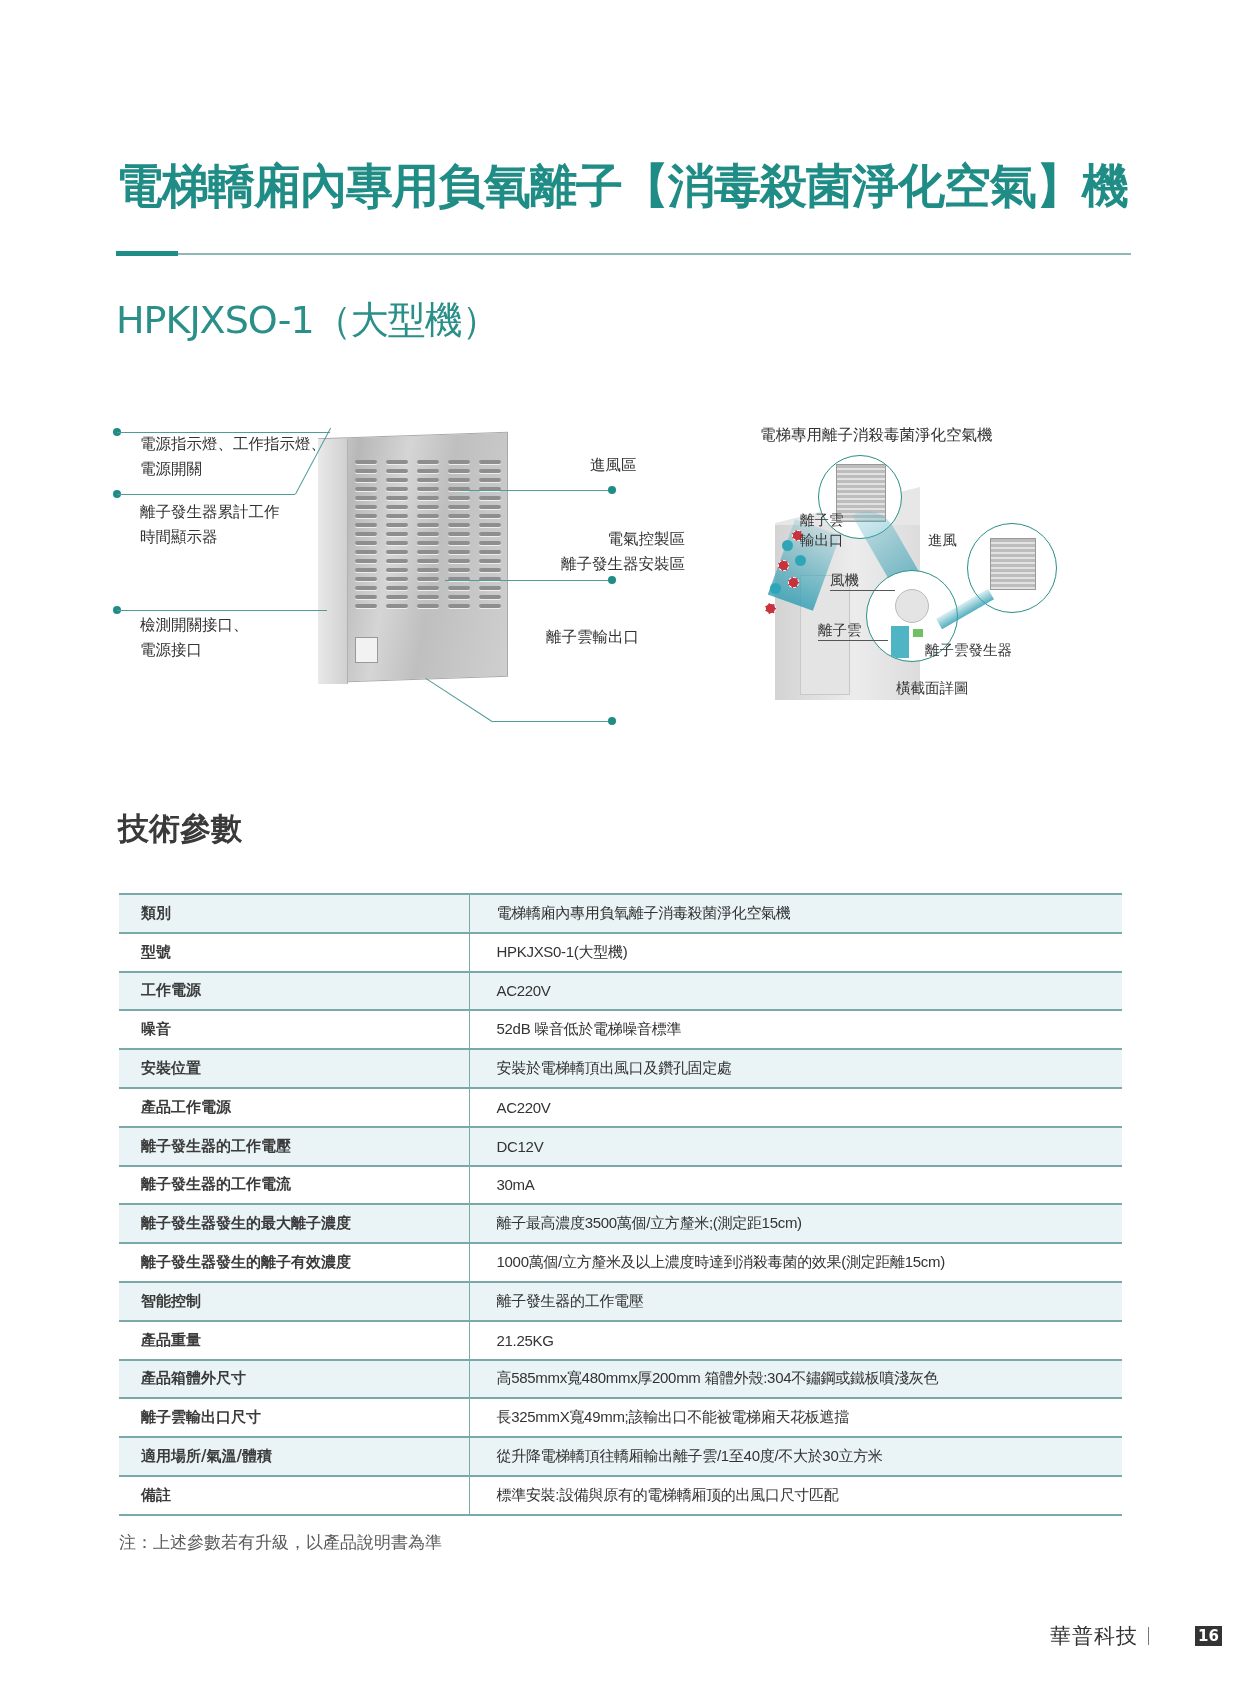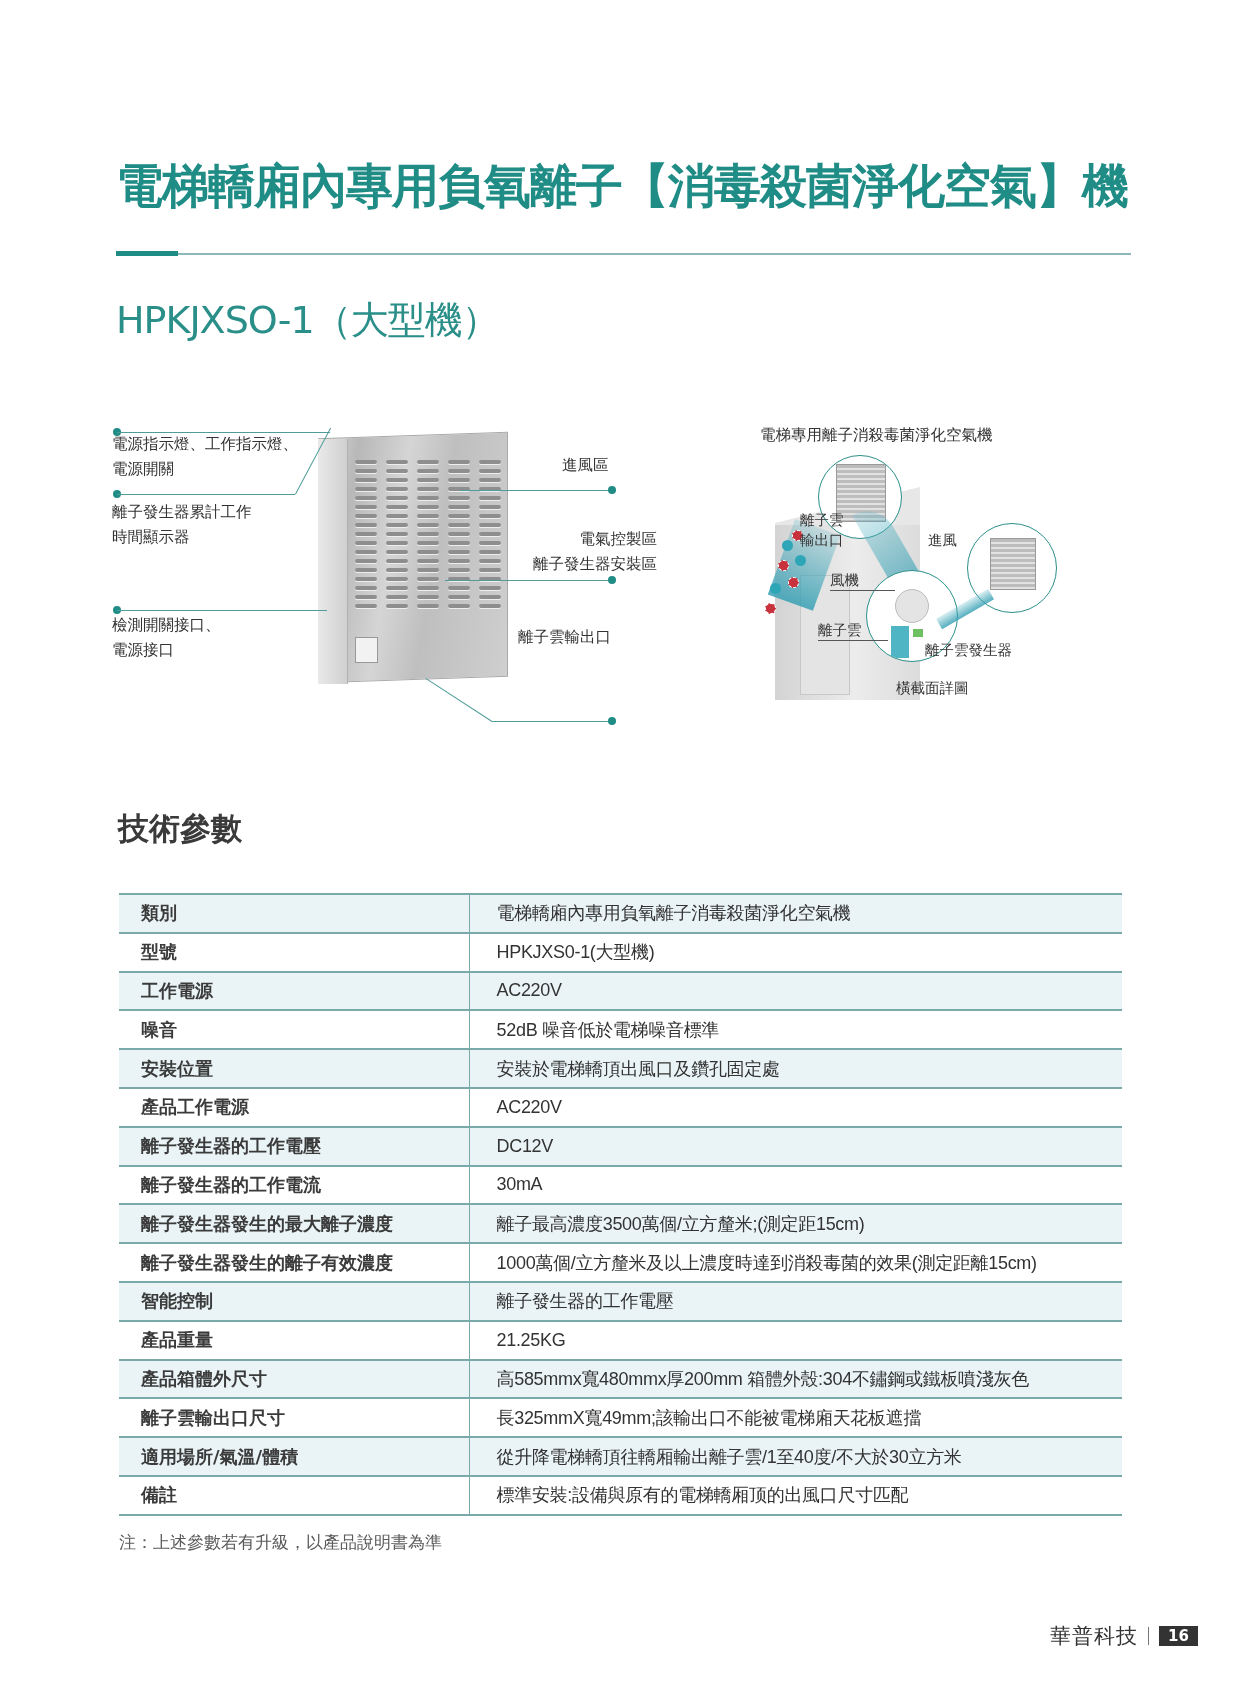--- a/index.html
+++ b/index.html
@@ -29,21 +29,21 @@
     }
     .cabinet-side {
       position: absolute; left: 208px; top: 14px; width: 30px; height: 245px;
       background: linear-gradient(90deg, #e9e9e9, #d0d0d0);
       border-right: 1px solid #b1b1b1;
     }
     .louvers { position: absolute; left: 245px; top: 35px; display: grid; grid-template-columns: repeat(5, 22px); column-gap: 9px; }
     .louver { height: 4px; margin-bottom: 5px; background: #8e8e8e; border-radius: 2px; box-shadow: 0 1px 0 #eee; }
     .label-plate { position: absolute; left: 245px; top: 212px; width: 23px; height: 26px; background: #f2f2f2; border: 1px solid #999; }
 
-    .callout { position: absolute; font-size: 15.5px; line-height: 25px; color: #333; white-space: nowrap; }
+    .callout { position: absolute; font-size: 15.5px; line-height: 25px; color: #333; white-space: nowrap; margin-left: 28px; }
     .dot { position: absolute; width: 8px; height: 8px; border-radius: 50%; background: #1f8c86; }
     .line { position: absolute; height: 1.4px; background: #4f9c98; transform-origin: 0 0; }
 
     
     .diagram { position: absolute; left: 740px; top: 415px; width: 400px; height: 330px; }
     .diagram-title { position: absolute; left: 20px; top: 10px; font-size: 15.5px; color: #333; white-space: nowrap; }
     .elevator-top { position: absolute; left: 35px; top: 90px; width: 145px; height: 40px; background: #e7e7e7; transform: skewY(-14deg); }
     .elevator {
       position: absolute; left: 35px; top: 110px; width: 145px; height: 175px;
       background: linear-gradient(90deg, #d3d3d3 0%, #ececec 55%, #dcdcdc 100%);
@@ -59,33 +59,33 @@
     .ion.red { background: #c8323c; border: 1px dashed #fff; }
     .ion.blue { background: #2ea6b8; }
     .diag-label { position: absolute; font-size: 14.5px; color: #333; line-height: 20px; white-space: nowrap; }
     .diag-line { position: absolute; height: 1px; background: #555; }
 
     .section-title { position: absolute; left: 118px; top: 808px; font-size: 31px; font-weight: bold; color: #3a3a3a; }
 
     
     .spec-table { position: absolute; left: 119px; top: 893px; width: 1003px; border-collapse: collapse; }
     .spec-table tr { height: 38.8px; }
-    .spec-table td { border-top: 2px solid #79a9a8; font-size: 18px; color: #333; vertical-align: middle; }
+    .spec-table td { border-top: 2px solid #79a9a8; font-size: 15px; color: #333; vertical-align: middle; }
     .spec-table tr:last-child td { border-bottom: 2px solid #79a9a8; }
     .spec-table tr:nth-child(odd) td { background: #eaf4f7; }
     .spec-table tr:nth-child(even) td { background: #ffffff; }
     .spec-table td.k { width: 350px; padding-left: 22px; font-weight: bold; color: #3b3b3b; border-right: 1.5px solid #79a9a8; }
     .spec-table td.v { padding-left: 27px; font-family: "Liberation Sans", "DejaVu Sans", sans-serif; letter-spacing: -0.3px; }
 
     .footnote { position: absolute; left: 119px; top: 1531px; font-size: 17px; color: #5a5a5a; }
 
     .footer { position: absolute; left: 1050px; top: 1622px; display: flex; align-items: center; gap: 10px; }
     .footer-brand { font-size: 21px; color: #333; letter-spacing: 1px; }
     .footer-sep { width: 1px; height: 18px; background: #777; }
-    .footer-page { background: #333; color: #fff; font-size: 15px; font-weight: bold; padding: 1px 9px; line-height: 18px; }
+    .footer-page { background: #333; color: #fff; font-size: 15px; font-weight: bold; padding: 1px 3px; line-height: 18px; margin-left: 36px; }
   </style>
 </head>
 <body>
 
 <h1 class="main-title">電梯轎廂內專用負氧離子【消毒殺菌淨化空氣】機</h1>
 <div class="title-rule"></div>
 <div class="title-rule-accent"></div>
 <h2 class="model-title">HPKJXSO-1（大型機）</h2>
 
 <div class="product-fig">

